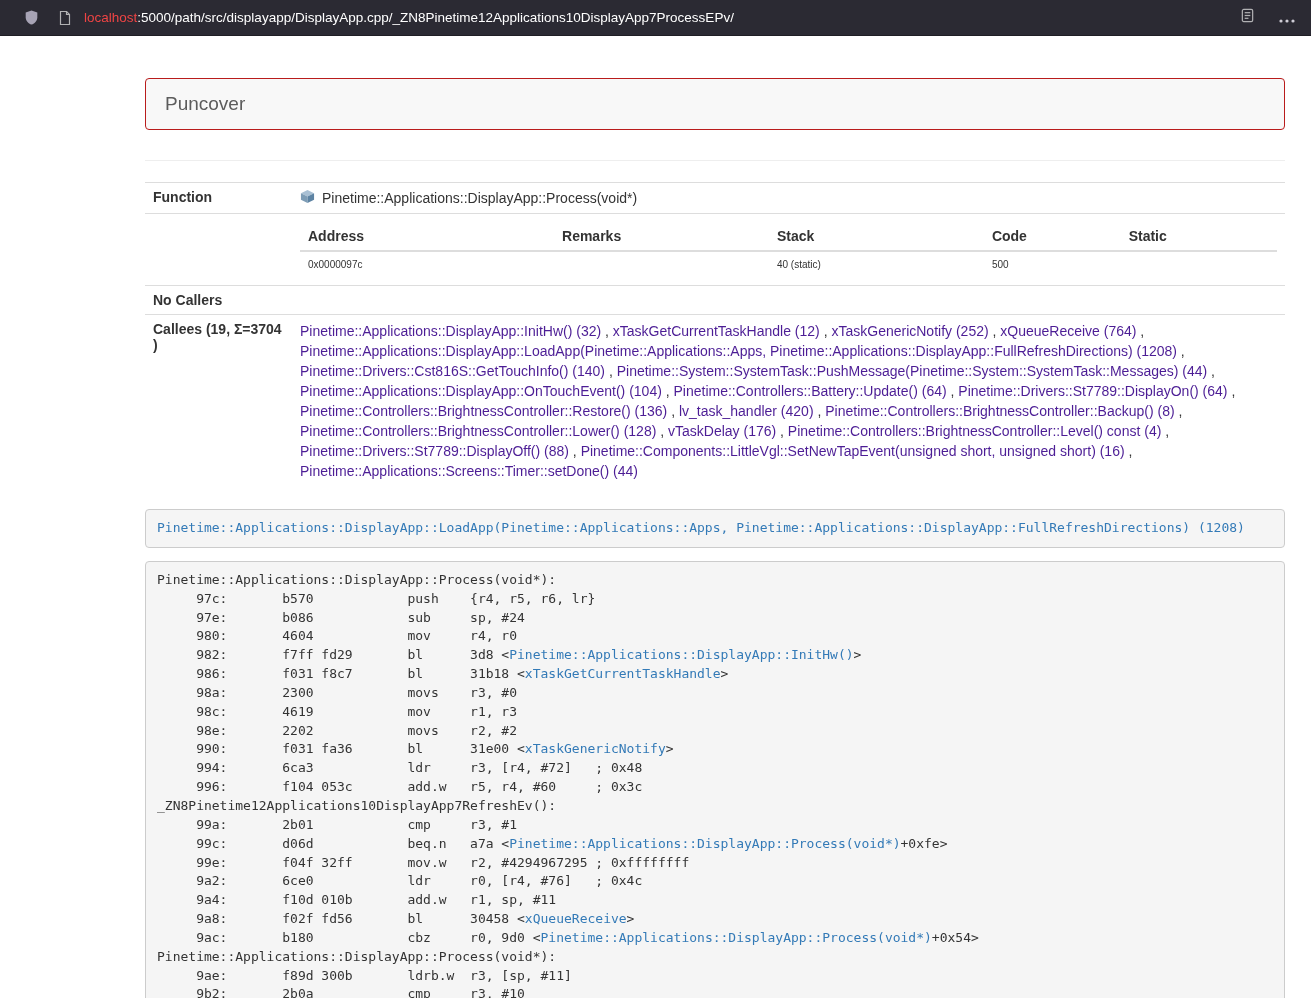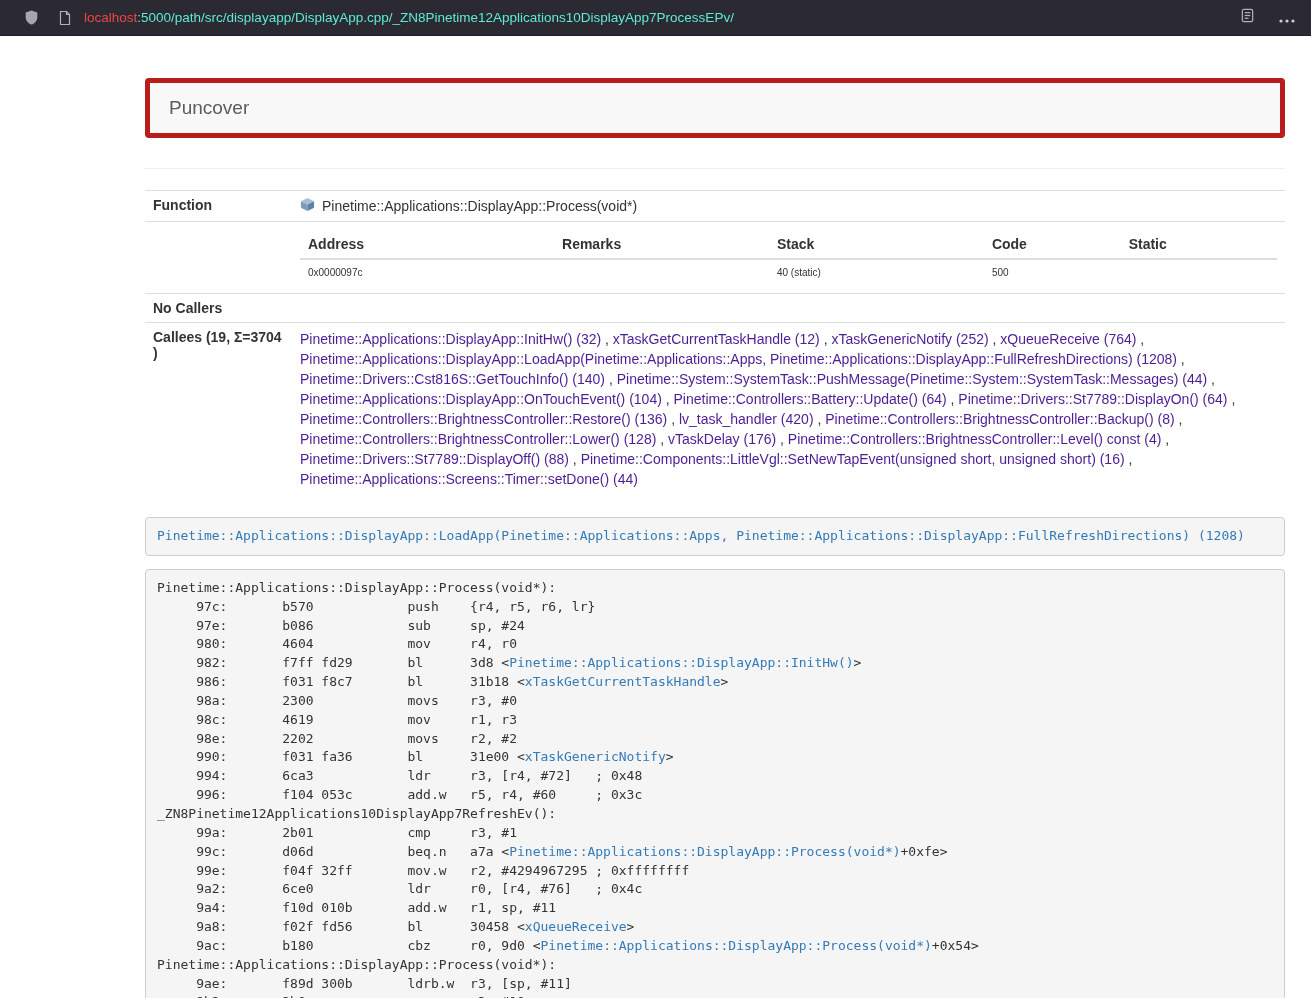--- a/index.html
+++ b/index.html
@@ -5,27 +5,27 @@
   * { box-sizing: border-box; margin: 0; padding: 0; }
   html, body { width: 1311px; height: 998px; overflow: hidden; }
   body { background: #ffffff; font-family: "Liberation Sans", sans-serif; color: #333; }
 
   
   .topbar { height: 36px; background: #2b2a33; display: flex; align-items: center; border-bottom: 1px solid #1f1e25; }
   .tb-shield { margin-left: 24px; display: flex; align-items: center; }
   .tb-page { margin-left: 20px; display: flex; align-items: center; }
   .urltext { margin-left: 13px; font-size: 13.5px; white-space: nowrap; overflow: hidden; flex: 1 1 auto; }
   .urltext .host { color: #ef4444; }
-  .urltext .rest { color: #5eead4; }
+  .urltext .rest { color: #ffffff; }
   .tb-right { display: flex; align-items: center; gap: 24px; padding-right: 16px; margin-left: auto; }
 
   
   .container { margin-left: 145px; width: 1140px; }
 
-  .navbar { margin-top: 42px; background: #f8f8f8; border: 5px solid #b91c1c; border-radius: 4px; padding: 14px 19px; text-decoration: underline; }
+  .navbar { margin-top: 42px; background: #f8f8f8; border: 1px solid #b91c1c; border-radius: 4px; padding: 14px 19px; text-decoration: underline; }
   .navbar .brand { font-size: 19px; color: #5c5c5c; text-decoration: none; display: inline-block; }
 
   hr.divider { border: 0; border-top: 1px solid #eee; margin: 30px 0 21px 0; }
 
   .breadcrumb { font-size: 14px; font-weight: bold; margin-bottom: 11px; color: #333; }
   .breadcrumb a { color: #337ab7; text-decoration: none; }
   .breadcrumb .sep { color: #888; padding: 0 2px; }
 
   
   .info-table { width: 100%; border-collapse: collapse; }

